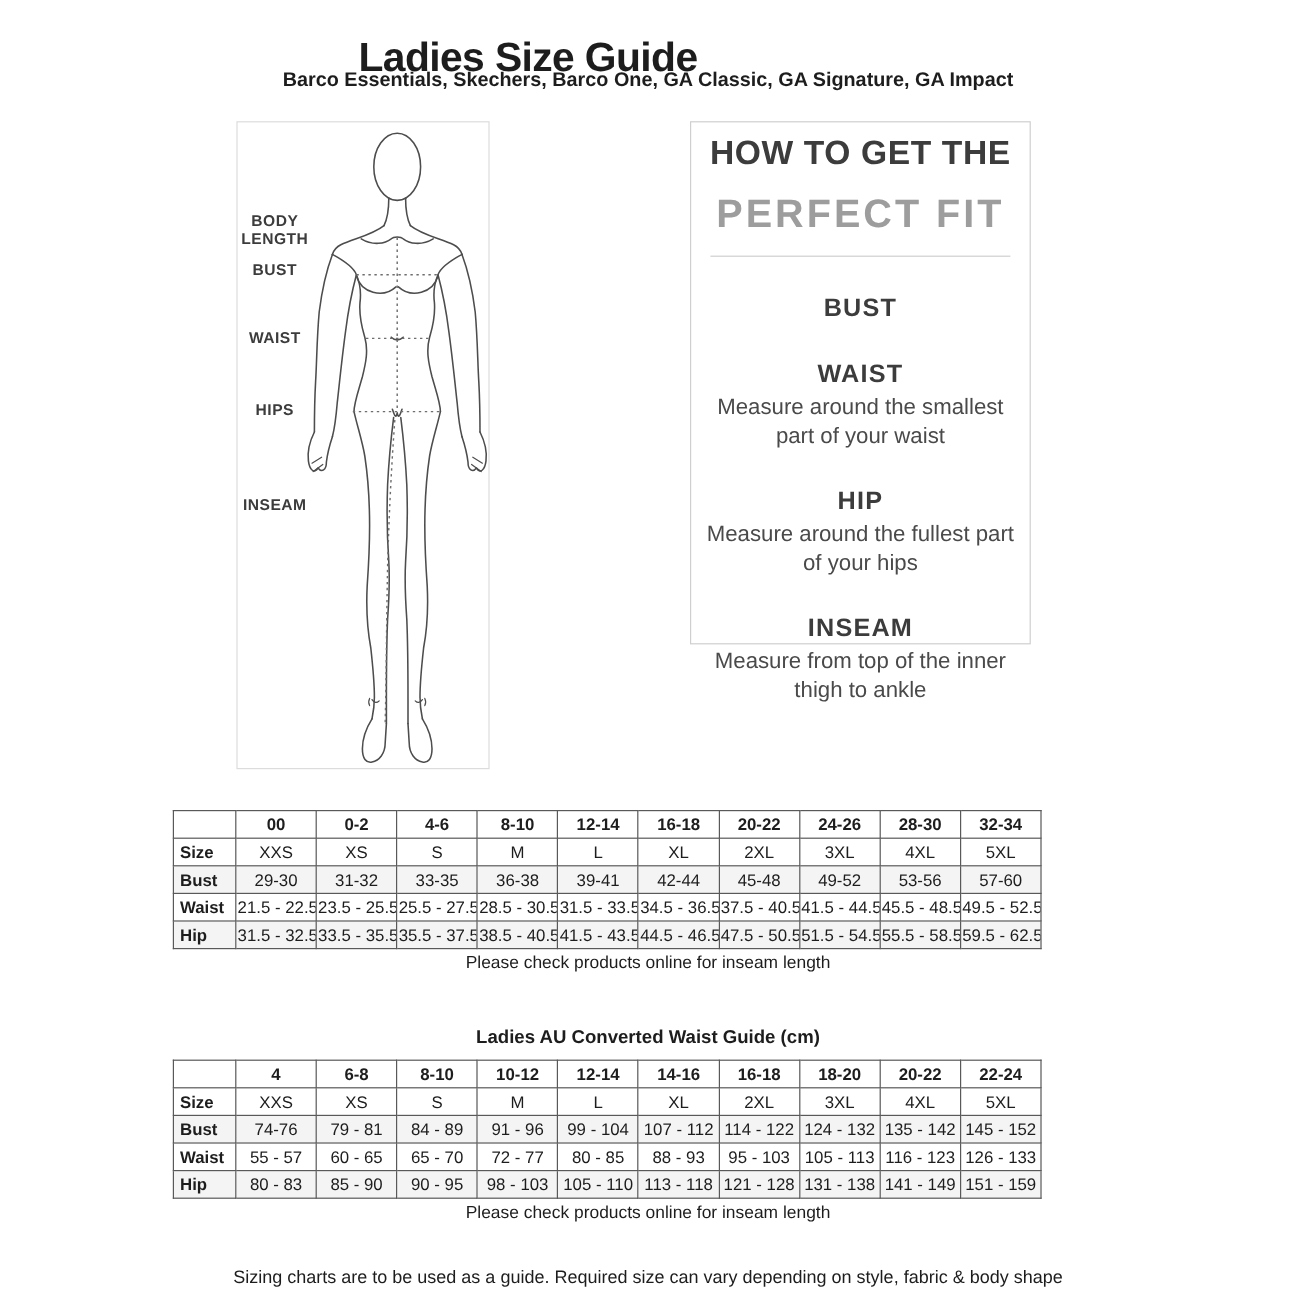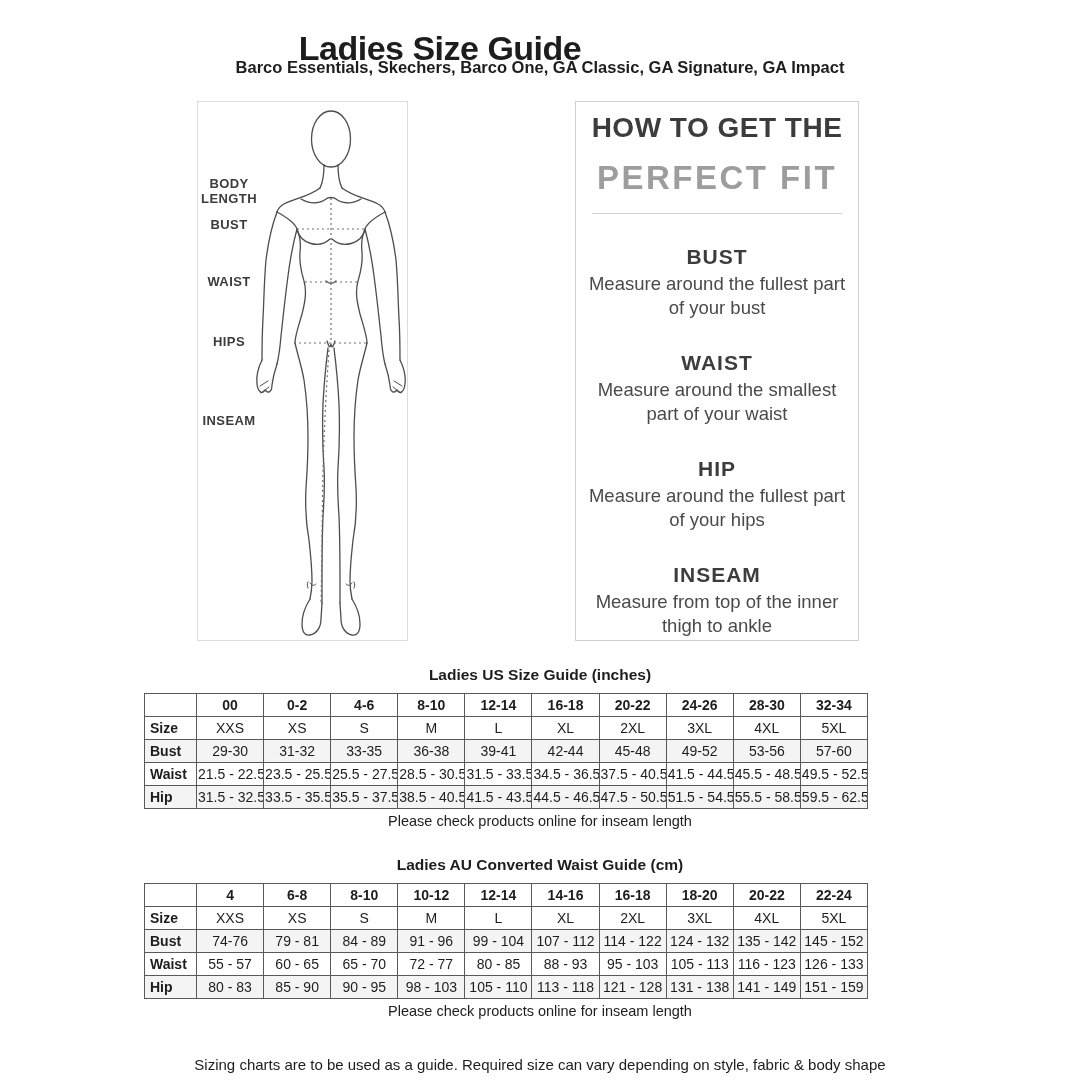--- a/index.html
+++ b/index.html
@@ -20,21 +20,21 @@
   .figure-box svg{position:absolute;left:0;top:0;}
   .fig-label{position:absolute;left:2px;width:58px;text-align:center;
     font-size:13px;font-weight:bold;letter-spacing:0.4px;color:var(--label);line-height:1.18;}
   .fig-label.body-length{top:74px;}
   .fig-label.bust{top:115px;}
   .fig-label.waist{top:172px;}
   .fig-label.hips{top:232px;}
   .fig-label.inseam{top:311px;}
 
   
-  .fit-panel{position:absolute;left:575px;top:101px;width:284px;height:540px;
+  .fit-panel{position:absolute;left:575px;top:101px;width:284px;height:436px;
     border:1px solid var(--border_light);box-sizing:border-box;text-align:center;}
   .fit-title1{margin-top:11px;font-size:28px;font-weight:800;letter-spacing:0.5px;color:var(--label);line-height:1.1;}
   .fit-title2{font-size:33px;font-weight:800;letter-spacing:2.5px;color:var(--muted);line-height:1.1;margin-top:16px;}
   .fit-divider{width:250px;height:1px;background:var(--border_light);margin:17px auto 0 auto;}
   .fit-section{margin-top:31px;}
   .fit-heading{font-size:21px;font-weight:800;letter-spacing:1px;color:var(--label);}
   .fit-text{font-size:18.5px;line-height:1.3;color:var(--body_text);margin:3px auto 0 auto;width:262px;}
 
   
   .table-block{position:absolute;left:144px;width:792px;}
@@ -118,42 +118,40 @@
 </div>
 
 <div class="fit-panel">
   <div class="fit-title1">HOW TO GET THE</div>
   <div class="fit-title2">PERFECT FIT</div>
   <div class="fit-divider"></div>
   <div>
 
       <div class="fit-section">
         <div class="fit-heading">BUST</div>
-        <div class="fit-text">Measure around the fullest part of your bust</div>
       </div>
 
       <div class="fit-section">
         <div class="fit-heading">WAIST</div>
         <div class="fit-text">Measure around the smallest part of your waist</div>
       </div>
 
       <div class="fit-section">
         <div class="fit-heading">HIP</div>
         <div class="fit-text">Measure around the fullest part of your hips</div>
       </div>
 
       <div class="fit-section">
         <div class="fit-heading">INSEAM</div>
         <div class="fit-text">Measure from top of the inner thigh to ankle</div>
       </div>
     </div>
 </div>
 
 <div class="table-block" id="table-block-1">
-  <div class="table-title">Ladies US Size Guide (inches)</div>
   <table class="size-table">
     <colgroup>
         <col class="labelcol">
         <col>
         <col>
         <col>
         <col>
         <col>
         <col>
         <col>

